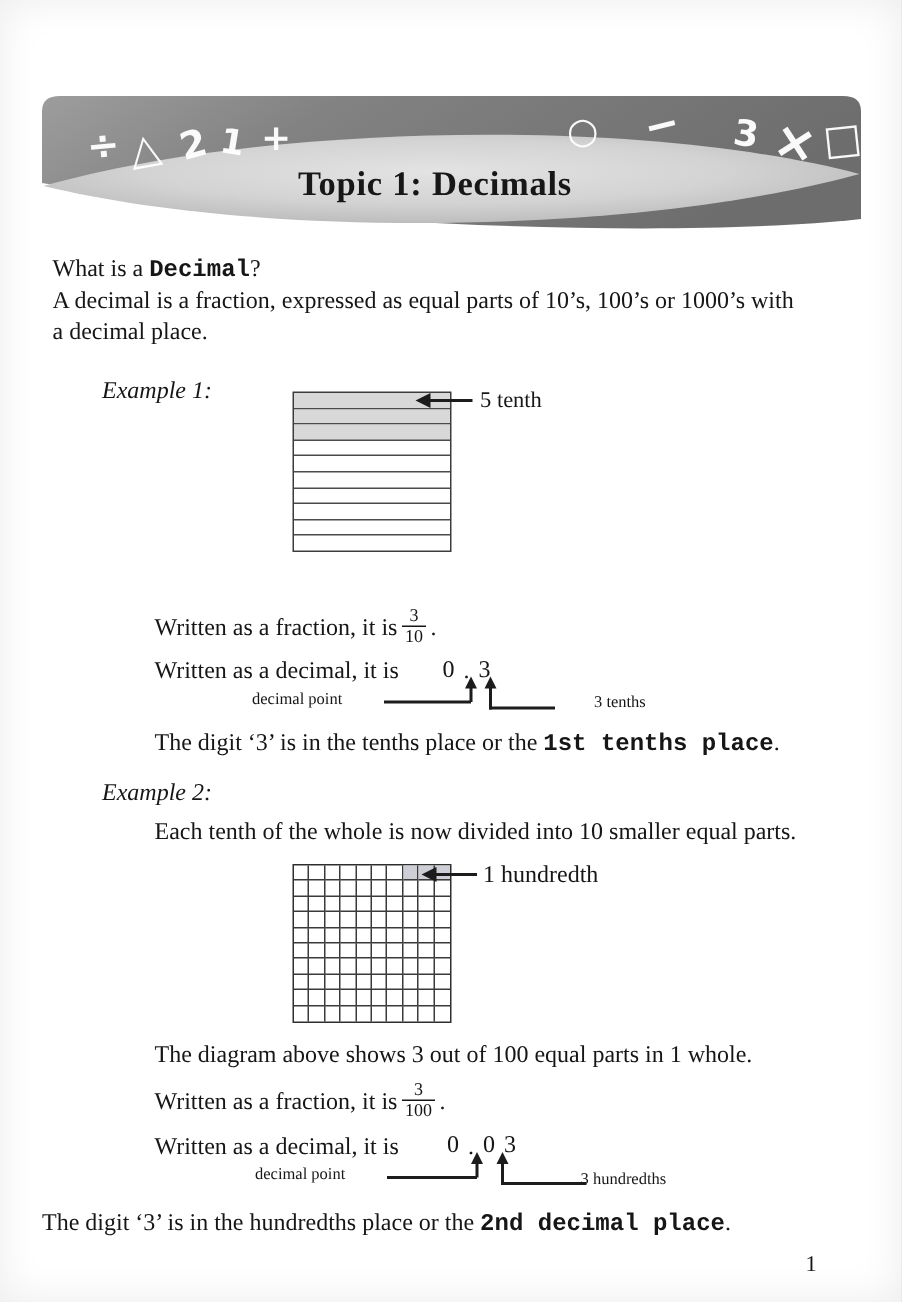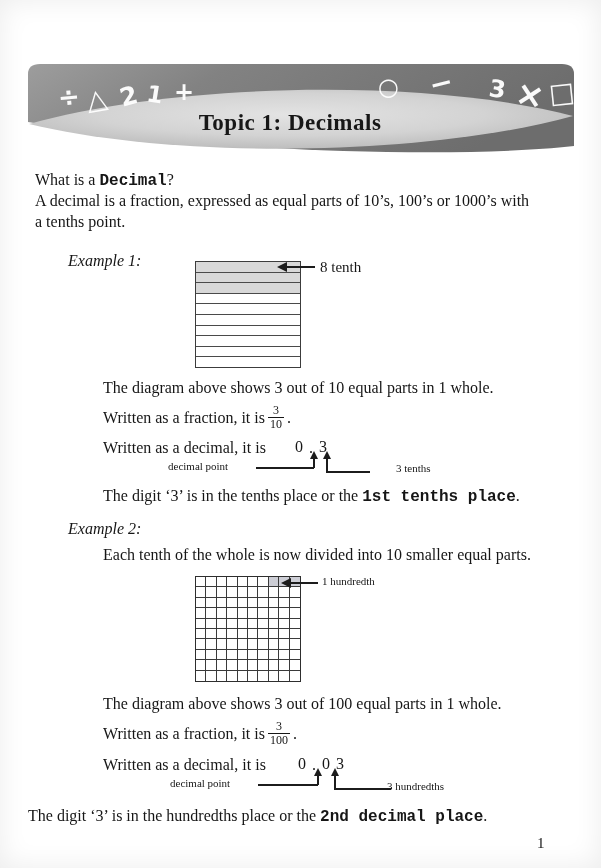--- a/index.html
+++ b/index.html
@@ -96,40 +96,39 @@
       <text class="sym" x="461" y="33" font-size="24" transform="rotate(8 468 25)">3</text>
       <text class="sym" x="488" y="42" font-size="34" transform="rotate(12 500 30)">×</text>
       <text class="sym" x="521" y="38" font-size="27" transform="rotate(-6 533 30)">□</text>
 
       <text class="banner-title" x="262" y="66" text-anchor="middle">Topic 1: Decimals</text>
     </svg>
   </div>
 
   <div class="abs t16" style="left:35px;top:170px;"><span>What is a </span><span class="bold">Decimal</span><span>?</span></div>
   <div class="abs t16" style="left:35px;top:191px;">A decimal is a fraction, expressed as equal parts of 10’s, 100’s or 1000’s with</div>
-  <div class="abs t16" style="left:35px;top:212px;">a tenths point.</div>
+  <div class="abs t16" style="left:35px;top:212px;">a decimal place.</div>
 
   <div class="abs t16 italic" style="left:68px;top:251px;">Example 1:</div>
 
   <div class="strip-diagram">
       <div class="strip shaded"></div>
       <div class="strip shaded"></div>
       <div class="strip shaded"></div>
       <div class="strip"></div>
       <div class="strip"></div>
       <div class="strip"></div>
       <div class="strip"></div>
       <div class="strip"></div>
       <div class="strip"></div>
       <div class="strip"></div>
     </div>
   <div class="larrow" style="left:286px;top:266px;width:29px;"></div>
-  <div class="abs" style="left:320px;top:259px;font-size:15px;">8 tenth</div>
-
-  <div class="abs t16" style="left:103px;top:378px;">The diagram above shows 3 out of 10 equal parts in 1 whole.</div>
+  <div class="abs" style="left:320px;top:259px;font-size:15px;">5 tenth</div>
+
 
   <div class="abs t16" style="left:103px;top:406px;">
     <span>Written as a fraction, it is</span><span class="frac"><span class="num">3</span><span class="den">10</span></span><span>.</span>
   </div>
 
   <div class="abs t16" style="left:103px;top:438px;">Written as a decimal, it is</div>
   <div class="abs dec-digits" style="left:295px;top:438px;"><span>0</span><span class="pt">.</span><span>3</span></div>
 
   <div class="abs t14" style="left:168px;top:460px;">decimal point</div>
   <div class="hline" style="left:256px;top:467px;width:58px;"></div>
@@ -239,21 +238,21 @@
       <div class="cell"></div>
       <div class="cell"></div>
       <div class="cell"></div>
       <div class="cell"></div>
       <div class="cell"></div>
       <div class="cell"></div>
       <div class="cell"></div>
       <div class="cell"></div>
     </div>
   <div class="larrow" style="left:290px;top:582px;width:28px;"></div>
-  <div class="abs" style="left:322px;top:575px;font-size:11px;">1 hundredth</div>
+  <div class="abs" style="left:322px;top:575px;font-size:16px;">1 hundredth</div>
 
   <div class="abs t16" style="left:103px;top:694px;">The diagram above shows 3 out of 100 equal parts in 1 whole.</div>
 
   <div class="abs t16" style="left:103px;top:722px;">
     <span>Written as a fraction, it is</span><span class="frac"><span class="num">3</span><span class="den">100</span></span><span>.</span>
   </div>
 
   <div class="abs t16" style="left:103px;top:755px;">Written as a decimal, it is</div>
   <div class="abs dec-digits" style="left:298px;top:755px;"><span>0</span><span class="pt">.</span><span>0</span><span>3</span></div>
 

